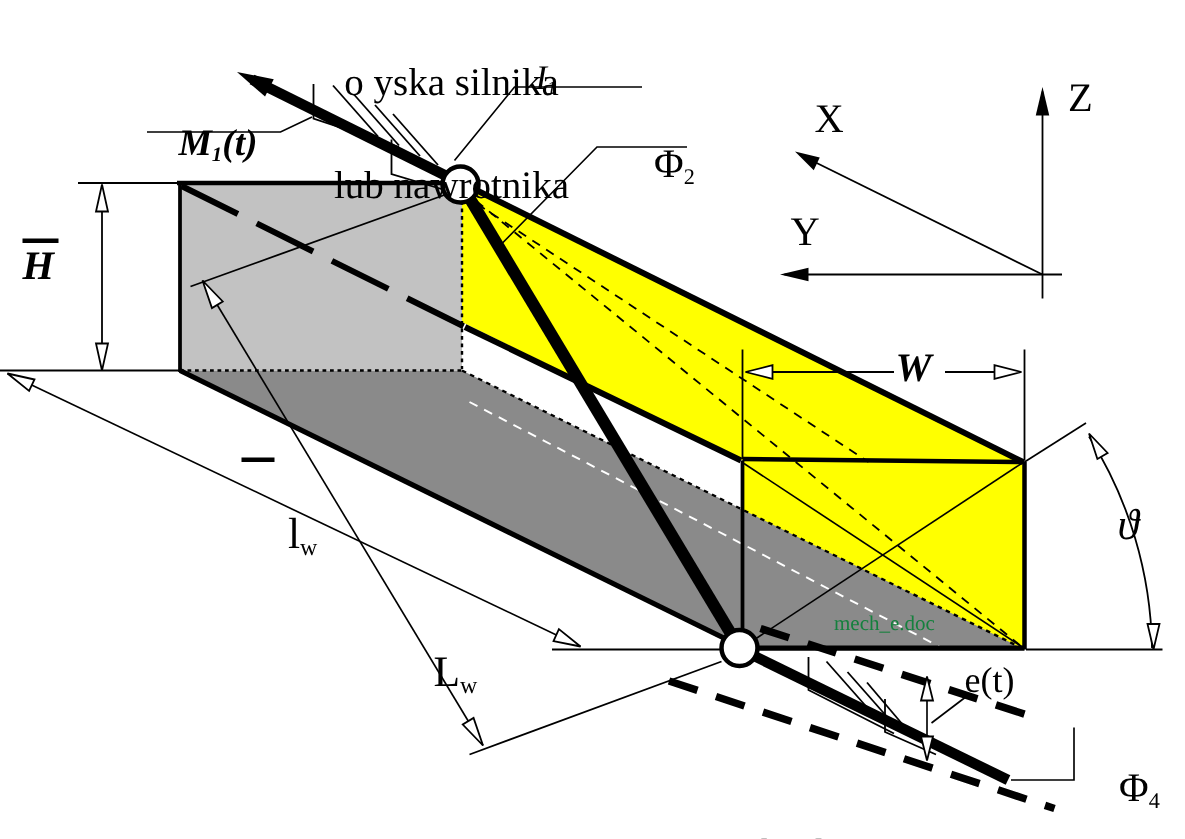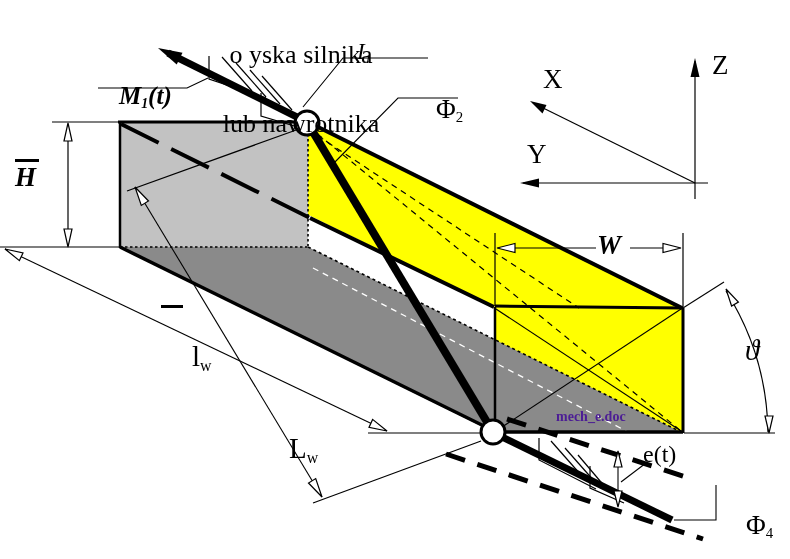--- a/index.html
+++ b/index.html
@@ -7,21 +7,21 @@
     position:relative;width:775px;height:559px;background:#ffffff;overflow:hidden;
     font-family:"Liberation Serif", serif;color:#000;
   }
   .stage svg{position:absolute;left:0;top:0;}
   .lbl{position:absolute;white-space:pre;}
   .lbl sub{font-size:0.55em;vertical-align:-0.3em;}
   .bold{font-weight:bold;font-style:italic;}
   .ital{font-style:italic;}
   .center{text-align:center;}
   .overbar{position:absolute;background:#000;}
-  .watermark{color:#4c1d95;font-weight:bold;}
+  .watermark{color:#15803d;font-weight:normal;}
 </style>
 </head>
 <body>
 
 <div class="stage">
 
 <svg width="790" height="559" viewBox="0 0 790 559">
 
   <g>
     <polygon points="120,122 308,122 682,308 495,307" fill="#FFFF00"></polygon>

